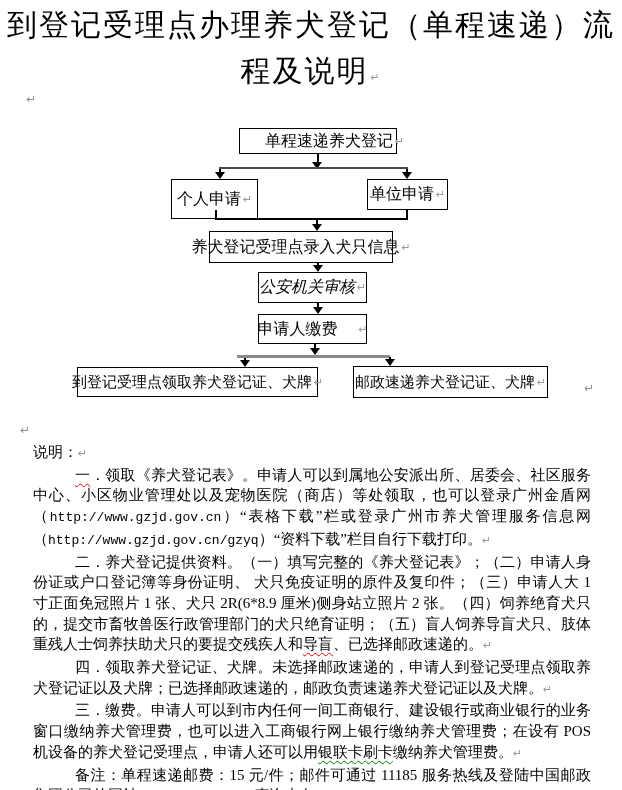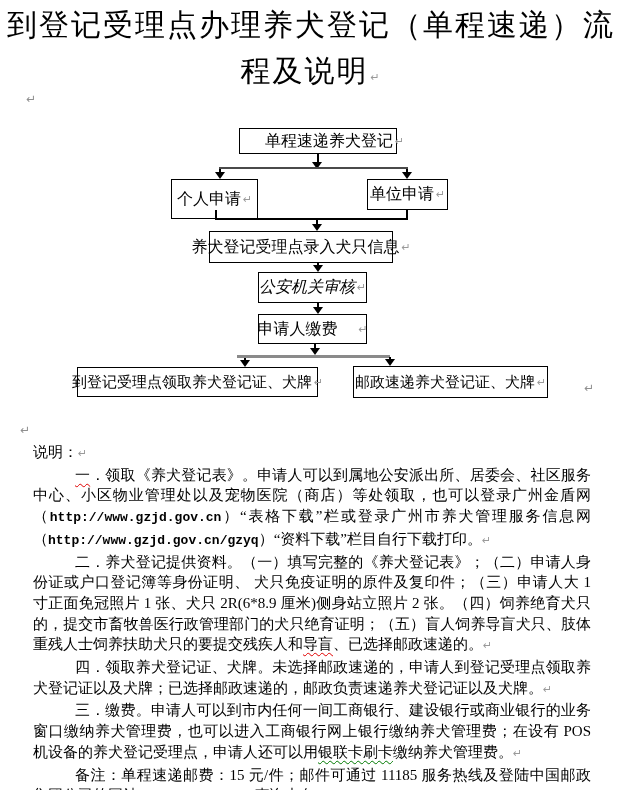--- a/index.html
+++ b/index.html
@@ -17,21 +17,21 @@
   .hline.black{background:#000;}
   .hline.gray{height:3px;background:#8a8a8a;}
   .arrowhead{position:absolute;width:0;height:0;border-left:5px solid transparent;
         border-right:5px solid transparent;border-top:7px solid #000;}
   .floating-pilcrow{position:absolute;color:#8f8f8f;font-size:12px;
         font-family:"DejaVu Sans",sans-serif;}
   .notes{position:absolute;left:33px;top:442px;width:558px;font-size:15px;
         line-height:20.7px;text-align:justify;}
   .notes p{margin:0;text-indent:42px;}
   .notes p.no-indent{text-indent:0;}
-  .seg-mono{font-family:"Liberation Mono","DejaVu Sans Mono",monospace;font-size:13px;white-space:nowrap;font-weight:bold;}
+  .seg-mono{font-family:"Liberation Mono","DejaVu Sans Mono",monospace;font-size:13px;white-space:nowrap;}
   .seg-link{font-family:"Liberation Mono","DejaVu Sans Mono",monospace;font-size:13px;
         color:#0000cc;text-decoration:underline;white-space:nowrap;cursor:pointer;}
   .seg-spell{text-decoration-line:underline;text-decoration-style:wavy;
         text-decoration-color:#e00000;text-decoration-thickness:1px;text-underline-offset:3px;}
   .seg-grammar{text-decoration-line:underline;text-decoration-style:wavy;
         text-decoration-color:#007800;text-decoration-thickness:1px;text-underline-offset:3px;}
   .seg-pilcrow{color:#9a9a9a;font-size:11px;font-family:"DejaVu Sans",sans-serif;}
 </style>
 </head>
 <body>

